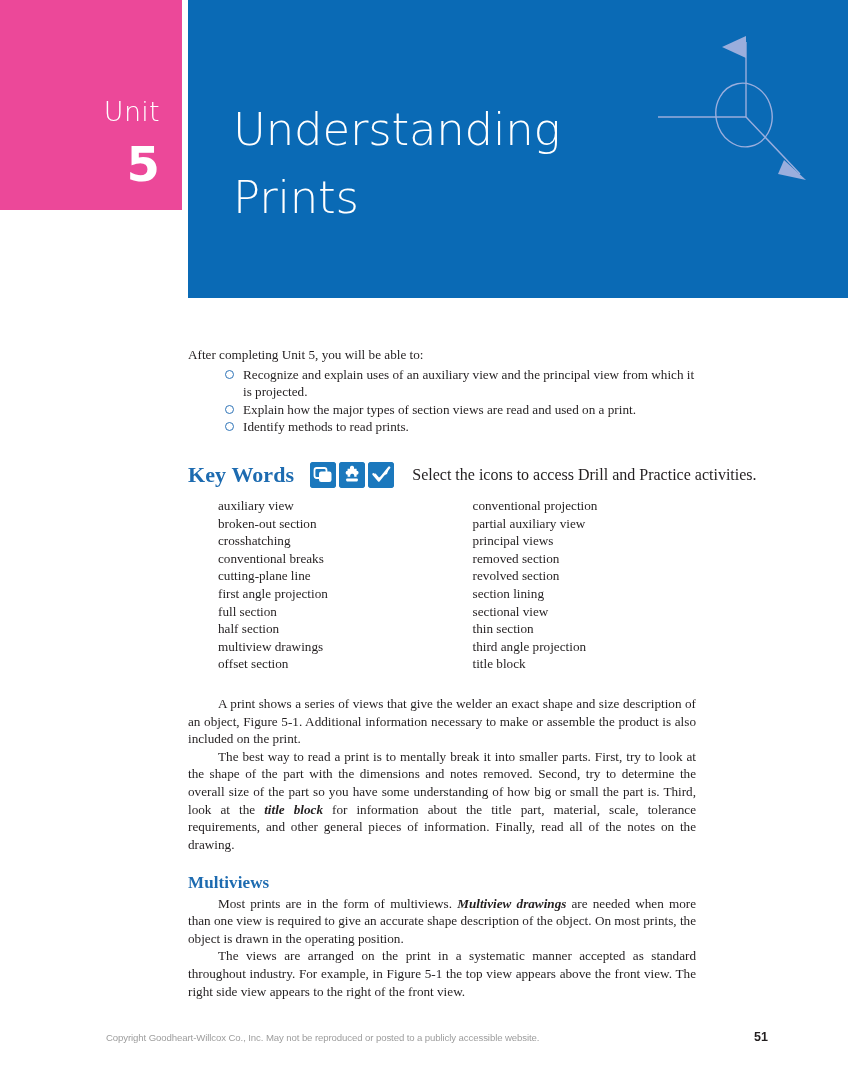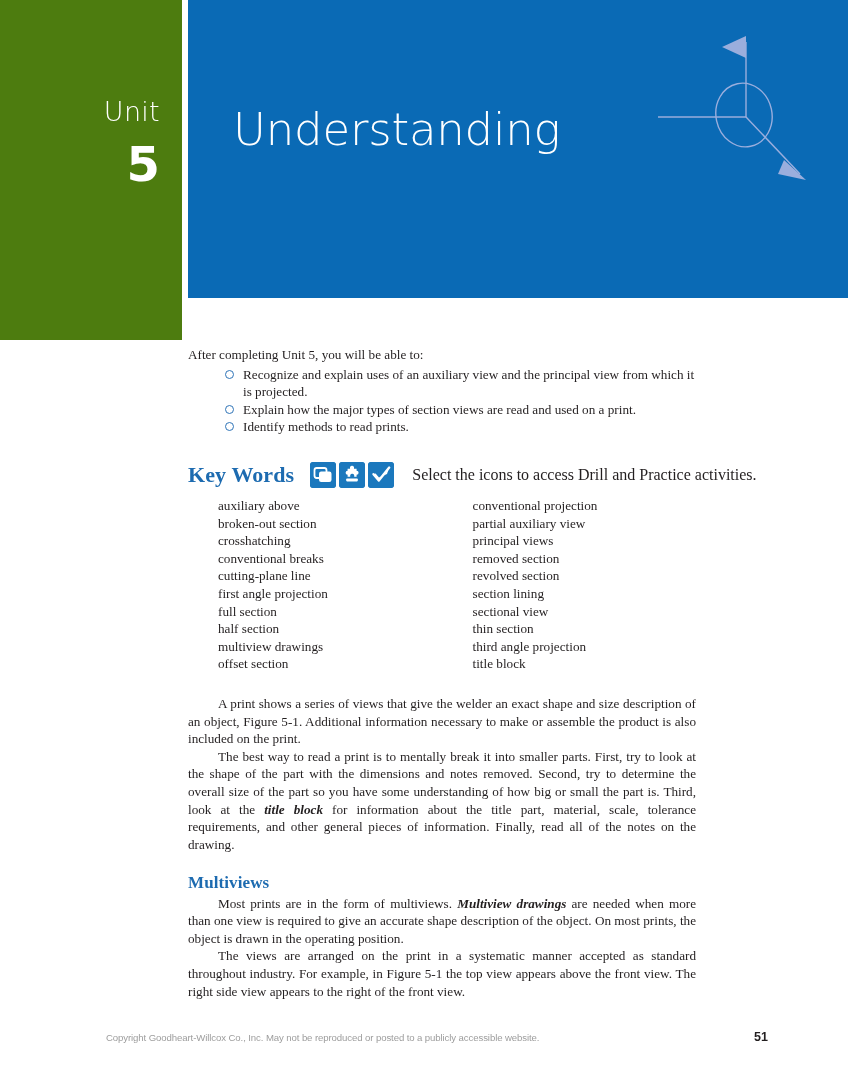--- a/index.html
+++ b/index.html
@@ -22,22 +22,22 @@
   .unit-header {
     position: absolute;
     left: 0; top: 0;
     width: 848px;
     height: 298px;
   }
   .header-left-panel {
     position: absolute;
     left: 0; top: 0;
     width: 182px;
-    height: 340px;
-    background: #4d7c0f;
+    height: 210px;
+    background: #ec4899;
   }
   .header-gap {
     position: absolute;
     left: 182px; top: 0;
     width: 6px;
     height: 298px;
     background: #ffffff;
   }
   .header-main-panel {
     position: absolute;
@@ -226,20 +226,21 @@
   <div class="header-left-panel">
     <div class="unit-label">Unit</div>
     <div class="unit-number">5</div>
   </div>
 
   <div class="header-gap"></div>
 
   <div class="header-main-panel">
     <div class="unit-title">
       <div>Understanding</div>
+      <div>Prints</div>
     </div>
 
     <svg class="header-graphic" viewBox="0 0 180 180">
       <g stroke="#9aaedd" stroke-width="1.4" fill="none">
         <line x1="88" y1="103" x2="88" y2="28"></line>
         <line x1="88" y1="103" x2="0" y2="103"></line>
         <line x1="88" y1="103" x2="142" y2="160"></line>
         <ellipse cx="86" cy="101" rx="28" ry="32" transform="rotate(-12 86 101)"></ellipse>
       </g>
       <polygon points="88,22 88,44 64,33" fill="#9aaedd"></polygon>
@@ -290,21 +291,21 @@
           <path d="M5.5 12.2 L10.8 18.6 L21.2 5.6" fill="none" stroke="#ffffff" stroke-width="2.4" stroke-linejoin="round" stroke-linecap="round"></path>
         </svg>
 
       </span>
 
       <span class="keywords-note">Select the icons to access Drill and Practice activities.</span>
     </div>
 
     <div class="keywords-columns">
       <div class="kw-col left">
-        <div class="kw-term">auxiliary above</div>
+        <div class="kw-term">auxiliary view</div>
         <div class="kw-term">broken-out section</div>
         <div class="kw-term">crosshatching</div>
         <div class="kw-term">conventional breaks</div>
         <div class="kw-term">cutting-plane line</div>
         <div class="kw-term">first angle projection</div>
         <div class="kw-term">full section</div>
         <div class="kw-term">half section</div>
         <div class="kw-term">multiview drawings</div>
         <div class="kw-term">offset section</div>
       </div>

